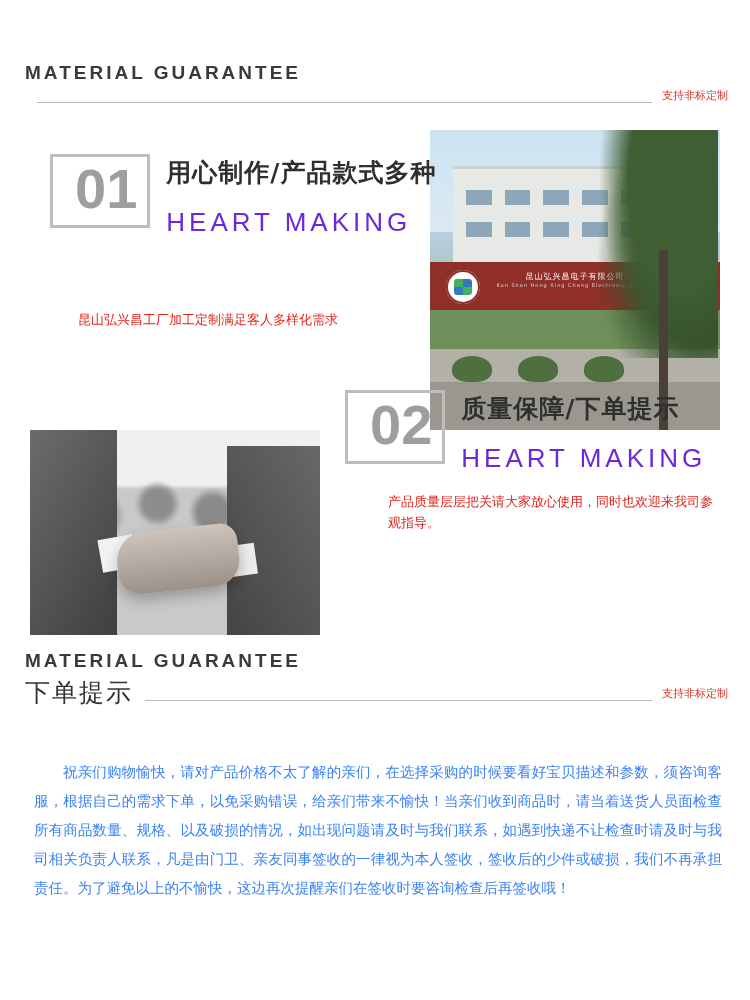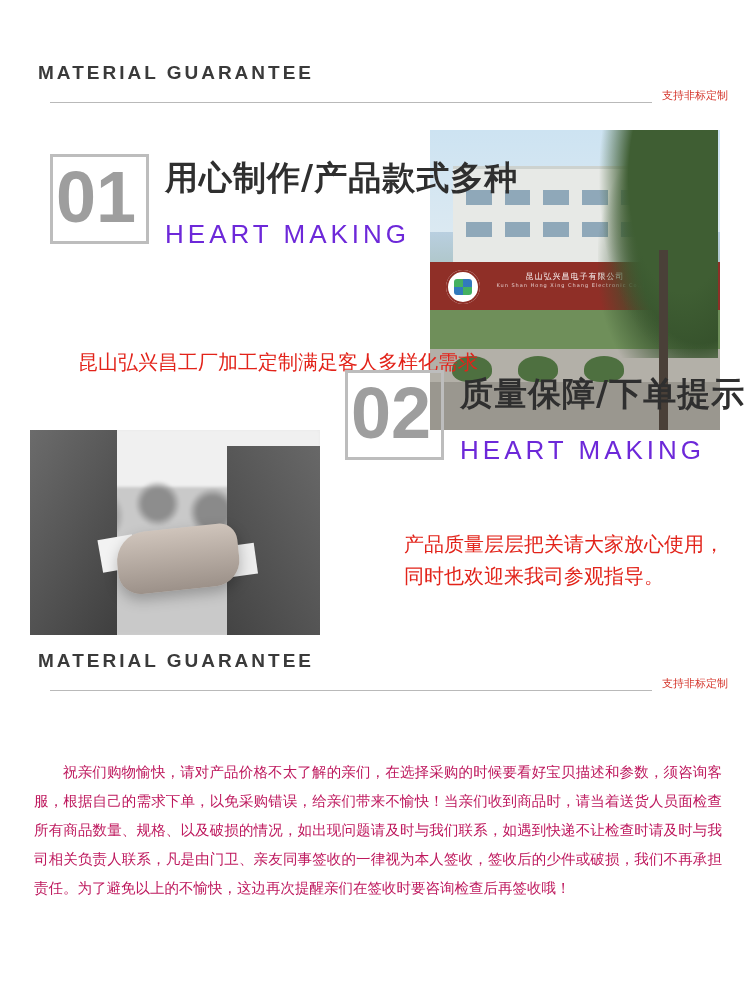--- a/index.html
+++ b/index.html
@@ -12,21 +12,21 @@
     height: 1000px;
     font-family: "Liberation Sans", sans-serif;
     color: #222;
     position: relative;
     overflow: hidden;
   }
 
   
   .section-head {
     position: relative;
-    padding-left: 38px;
+    padding-left: 25px;
   }
   .sh-en {
     font-size: 19px;
     font-weight: bold;
     letter-spacing: 3px;
     color: #3a3a3a;
     font-family: "Liberation Sans", sans-serif;
   }
   .sh-row {
     display: flex;
@@ -62,54 +62,53 @@
     width: 750px;
   }
   .item-block {
     position: relative;
   }
   .num-row {
     display: flex;
     align-items: flex-start;
   }
   .big-num {
-    font-size: 72px;
+    font-size: 56px;
     font-weight: bold;
     color: #9e9e9e;
     border: 3px solid #bdbdbd;
     line-height: 1;
-    padding: 4px 10px 8px 3px;
+    padding: 4px 10px 8px 22px;
     letter-spacing: 0;
     font-family: "Liberation Sans", sans-serif;
   }
   .num-text {
     margin-left: 16px;
     padding-top: 2px;
   }
   .nt-cn {
-    font-size: 33px;
+    font-size: 25px;
     font-weight: bold;
     color: #2f2f2f;
     letter-spacing: 1px;
     white-space: nowrap;
     font-family: "DejaVu Sans", sans-serif;
   }
   .nt-en {
     font-size: 26px;
     color: #6d28d9;
     letter-spacing: 4px;
     margin-top: 18px;
     font-family: "Liberation Sans", sans-serif;
   }
   .red-line {
     color: #e2231a;
-    font-size: 20px;
+    font-size: 13px;
     font-family: "DejaVu Sans", sans-serif;
     line-height: 1.6;
-    margin-top: 36px;
   }
 
   
   .photo {
     position: absolute;
     overflow: hidden;
   }
 
   
   #factory-photo {
@@ -214,38 +213,38 @@
   #handshake-photo .cuffR {
     position:absolute; right:22%; top:56%; width:12%; height:15%;
     background:#ededed; transform: rotate(-8deg);
   }
 
   
   #block01 { position: absolute; left: 50px; top: 92px; }
   #red-note-1 { position: absolute; left: 78px; top: 248px; }
 
   
-  #block02 { position: absolute; left: 345px; top: 308px; }
-  #red-note-2 { position: absolute; left: 404px; top: 430px; width: 330px; }
+  #block02 { position: absolute; left: 345px; top: 328px; }
+  #red-note-2 { position: absolute; left: 388px; top: 430px; width: 330px; }
 
   
   #order-section {
     position: absolute;
     top: 650px;
     left: 0;
     width: 750px;
   }
   #order-body {
     position: absolute;
     left: 34px;
     top: 758px;
     width: 688px;
     font-size: 14.5px;
     line-height: 2.0;
-    color: #be185d;
+    color: #3b82f6;
     text-align: justify;
     text-indent: 2em;
     font-family: "DejaVu Sans", sans-serif;
   }
 </style>
 </head>
 <body>
 
 <div id="about-section">
 
@@ -316,19 +315,20 @@
     </div>
   </div>
   <div id="red-note-2" class="red-line">产品质量层层把关请大家放心使用，同时也欢迎来我司参观指导。</div>
 
 </div>
 
 <div id="order-section">
   <div class="section-head">
     <div class="sh-en">MATERIAL GUARANTEE</div>
     <div class="sh-row">
+      <div class="sh-cn">下单提示</div>
       <div class="sh-rule"></div>
       <div class="sh-note">支持非标定制</div>
     </div>
   </div>
 </div>
 
 <div id="order-body">祝亲们购物愉快，请对产品价格不太了解的亲们，在选择采购的时候要看好宝贝描述和参数，须咨询客服，根据自己的需求下单，以免采购错误，给亲们带来不愉快！当亲们收到商品时，请当着送货人员面检查所有商品数量、规格、以及破损的情况，如出现问题请及时与我们联系，如遇到快递不让检查时请及时与我司相关负责人联系，凡是由门卫、亲友同事签收的一律视为本人签收，签收后的少件或破损，我们不再承担责任。为了避免以上的不愉快，这边再次提醒亲们在签收时要咨询检查后再签收哦！</div>
 
 </body></html>

